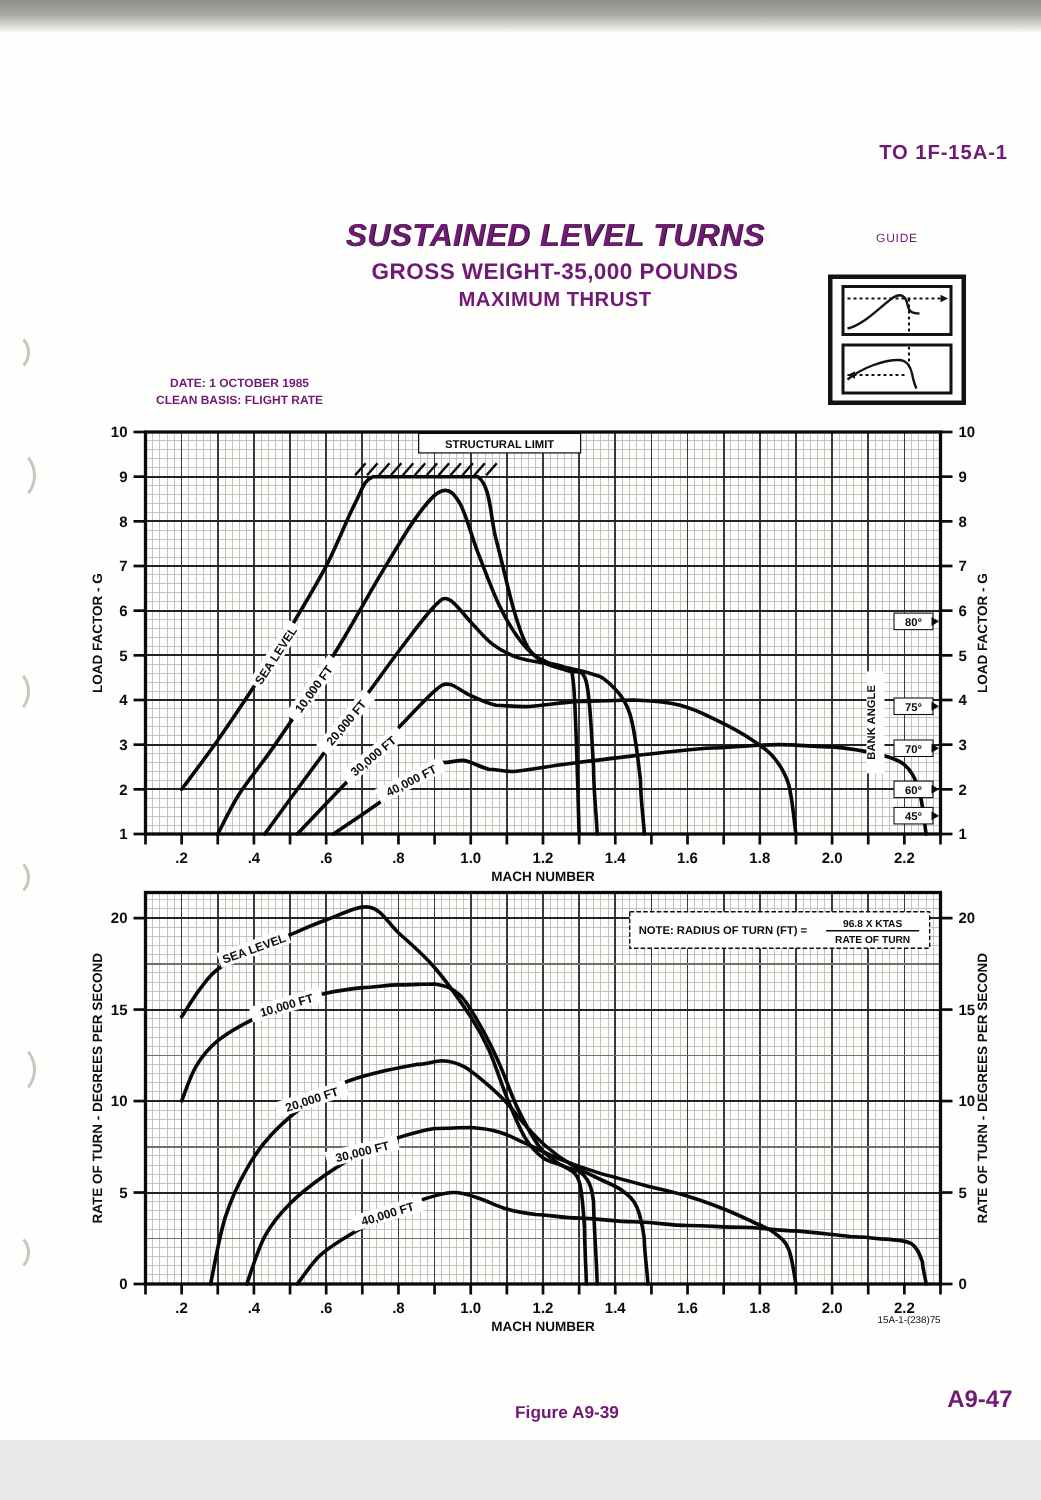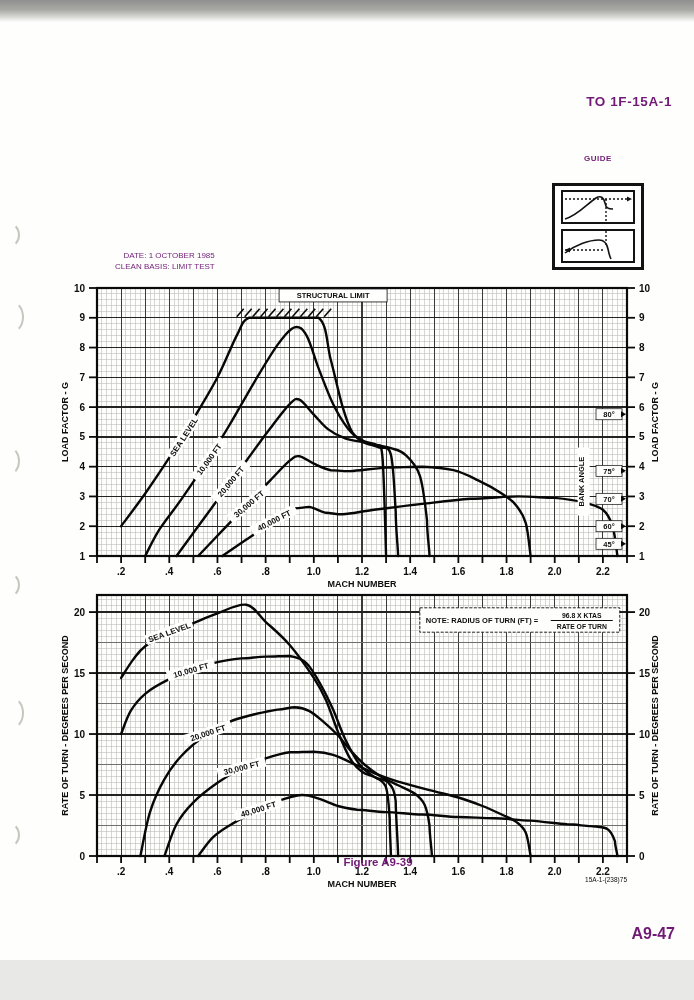--- a/index.html
+++ b/index.html
@@ -9,32 +9,32 @@
         background:linear-gradient(to bottom,#8f8f8d 0%,#a9a9a6 45%,#d9d9d6 78%,#fefefd 100%);}
   .crescent{position:absolute;width:20px;height:26px;border-radius:50%;
         border:2px solid transparent;border-right-color:#c7c7c0;left:-4px;}
   .doc-number{position:absolute;right:22px;top:94px;font-weight:bold;font-size:13.5px;letter-spacing:.6px;}
   .title-block{position:absolute;left:170px;top:146px;width:400px;text-align:center;}
   .main-title{font-style:italic;font-weight:bold;font-size:21px;letter-spacing:.4px;
         text-shadow:.6px 0 0 #111;}
   .sub1{font-weight:bold;font-size:15px;margin-top:3px;letter-spacing:.3px;}
   .sub2{font-weight:bold;font-size:13.5px;margin-top:2px;letter-spacing:.3px;}
   .guide{position:absolute;left:552px;top:154px;width:92px;text-align:center;}
-  .guide-label{font-weight:bold;font-size:8px;letter-spacing:.5px;margin-bottom:20px;}
+  .guide-label{font-weight:normal;font-size:8px;letter-spacing:.5px;margin-bottom:20px;}
   .guide-box{border:3px solid #131313;background:#fff;padding:4px 5px;display:flex;
         flex-direction:column;gap:5px;align-items:center;}
   .guide-panel{border:2px solid #131313;display:block;}
   .config-block{position:absolute;left:103px;top:206px;width:196px;text-align:center;}
   .config-heading{font-weight:bold;font-size:8.5px;letter-spacing:.3px;}
   .config-line{font-weight:bold;font-size:8px;margin-top:1px;}
-  .date-block{position:absolute;left:115px;top:250px;font-size:8px;font-weight:normal;line-height:11px;text-align:right;}
+  .date-block{position:absolute;left:104px;top:250px;font-size:8px;font-weight:bold;line-height:11px;text-align:center;}
   .remarks-block{position:absolute;left:300px;top:212px;width:170px;}
   .remarks-heading{font-weight:bold;font-size:8.5px;text-align:center;letter-spacing:.4px;}
   .remarks-line{font-weight:bold;font-size:7.5px;line-height:9.5px;padding-left:12px;}
-  .figure-caption{position:absolute;left:278px;top:856px;width:200px;text-align:center;
+  .figure-caption{position:absolute;left:278px;top:936px;width:200px;text-align:center;
         font-weight:bold;font-size:11.5px;}
   .page-number{position:absolute;right:19px;top:925px;font-weight:bold;font-size:16px;}
   .bottom-smudge{position:absolute;left:322px;top:980px;width:30px;height:5px;border-radius:45%;
         background:#c2c2bc;opacity:.8;}
   svg text{font-family:"Liberation Sans",sans-serif;fill:#0c0c0c;}
   #charts-svg{position:absolute;left:0;top:0;}
 </style>
 </head>
 <body>
 
@@ -43,20 +43,25 @@
 
   <div class="crescent" style="top:222px;height:22px;"></div>
   <div class="crescent" style="top:300px;height:30px;width:24px;"></div>
   <div class="crescent" style="top:446px;height:26px;"></div>
   <div class="crescent" style="top:572px;height:22px;"></div>
   <div class="crescent" style="top:696px;height:30px;width:24px;"></div>
   <div class="crescent" style="top:822px;height:22px;"></div>
 
   <div class="doc-number">TO 1F-15A-1</div>
 
+  <div class="title-block">
+    <div class="main-title">SUSTAINED LEVEL TURNS</div>
+    <div class="sub1">GROSS WEIGHT-35,000 POUNDS</div>
+    <div class="sub2">MAXIMUM THRUST</div>
+  </div>
 
   <div class="guide">
     <div class="guide-label">GUIDE</div>
     <div class="guide-box">
       <svg class="guide-panel" width="70" height="30" viewBox="0 0 70 30">
         <path d="M2,27 C14,24 24,12 33,6 C38,3 41,6 42,11 C43,16 45,17 50,17" fill="none" stroke="#131313" stroke-width="1.6"></path>
         <line x1="2" y1="7" x2="64" y2="7" stroke="#131313" stroke-width="1.4" stroke-dasharray="2,2"></line>
         <polygon points="64,4.5 69,7 64,9.5" fill="#131313"></polygon>
         <line x1="43" y1="7" x2="43" y2="30" stroke="#131313" stroke-width="1.4" stroke-dasharray="2,2"></line>
       </svg>
@@ -65,21 +70,21 @@
         <line x1="2" y1="19" x2="40" y2="19" stroke="#131313" stroke-width="1.4" stroke-dasharray="2,2"></line>
         <polygon points="7,16.5 2,19 7,21.5" fill="#131313"></polygon>
         <line x1="43" y1="0" x2="43" y2="16" stroke="#131313" stroke-width="1.4" stroke-dasharray="2,2"></line>
       </svg>
     </div>
   </div>
 
 
   <div class="date-block">
     <div><span>DATE:</span> <span>1 OCTOBER 1985</span></div>
-    <div><span>CLEAN BASIS:</span> <span>LIMIT TEST</span></div>
+    <div><span>CLEAN BASIS:</span> <span>FLIGHT RATE</span></div>
   </div>
 
 
   <svg id="charts-svg" width="694" height="1000" viewBox="0 0 694 1000">
       <g>
         <g shape-rendering="crispEdges">
           <line x1="101.81818181818181" y1="288" x2="101.81818181818181" y2="556" stroke="#bdbdb9" stroke-width="0.6"></line>
           <line x1="106.63636363636364" y1="288" x2="106.63636363636364" y2="556" stroke="#bdbdb9" stroke-width="0.6"></line>
           <line x1="111.45454545454545" y1="288" x2="111.45454545454545" y2="556" stroke="#bdbdb9" stroke-width="0.6"></line>
           <line x1="116.27272727272728" y1="288" x2="116.27272727272728" y2="556" stroke="#bdbdb9" stroke-width="0.6"></line>

